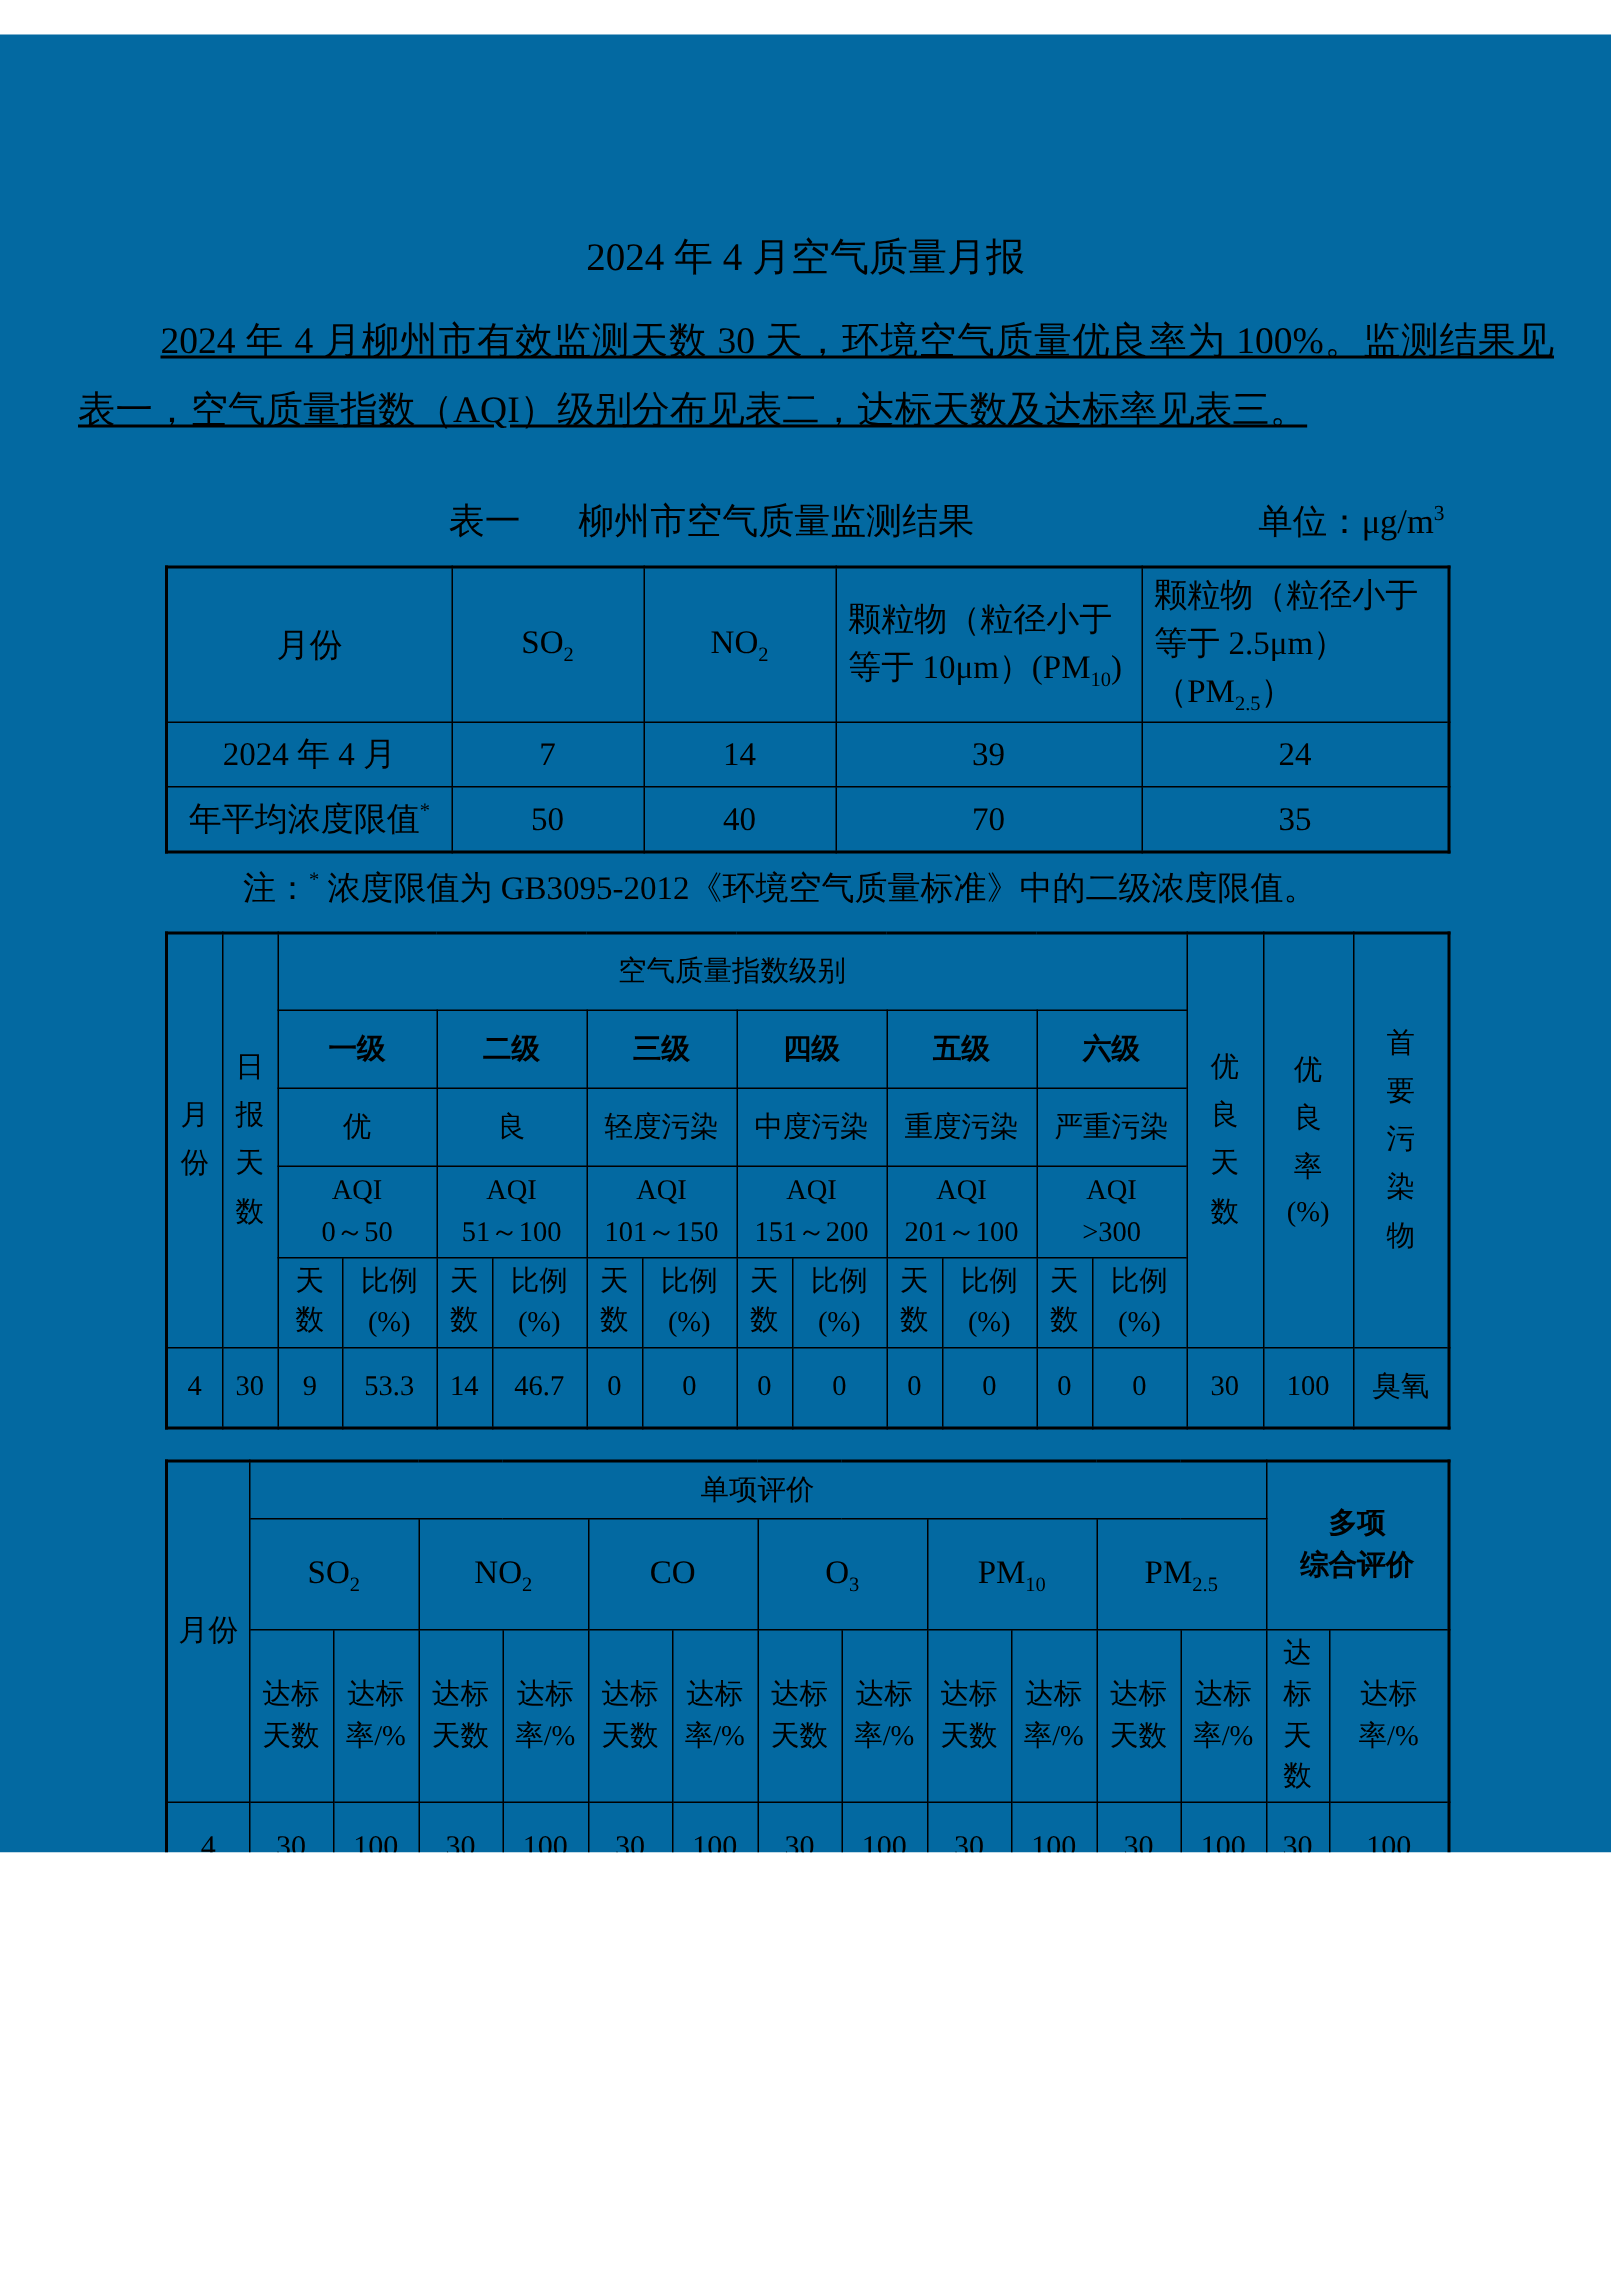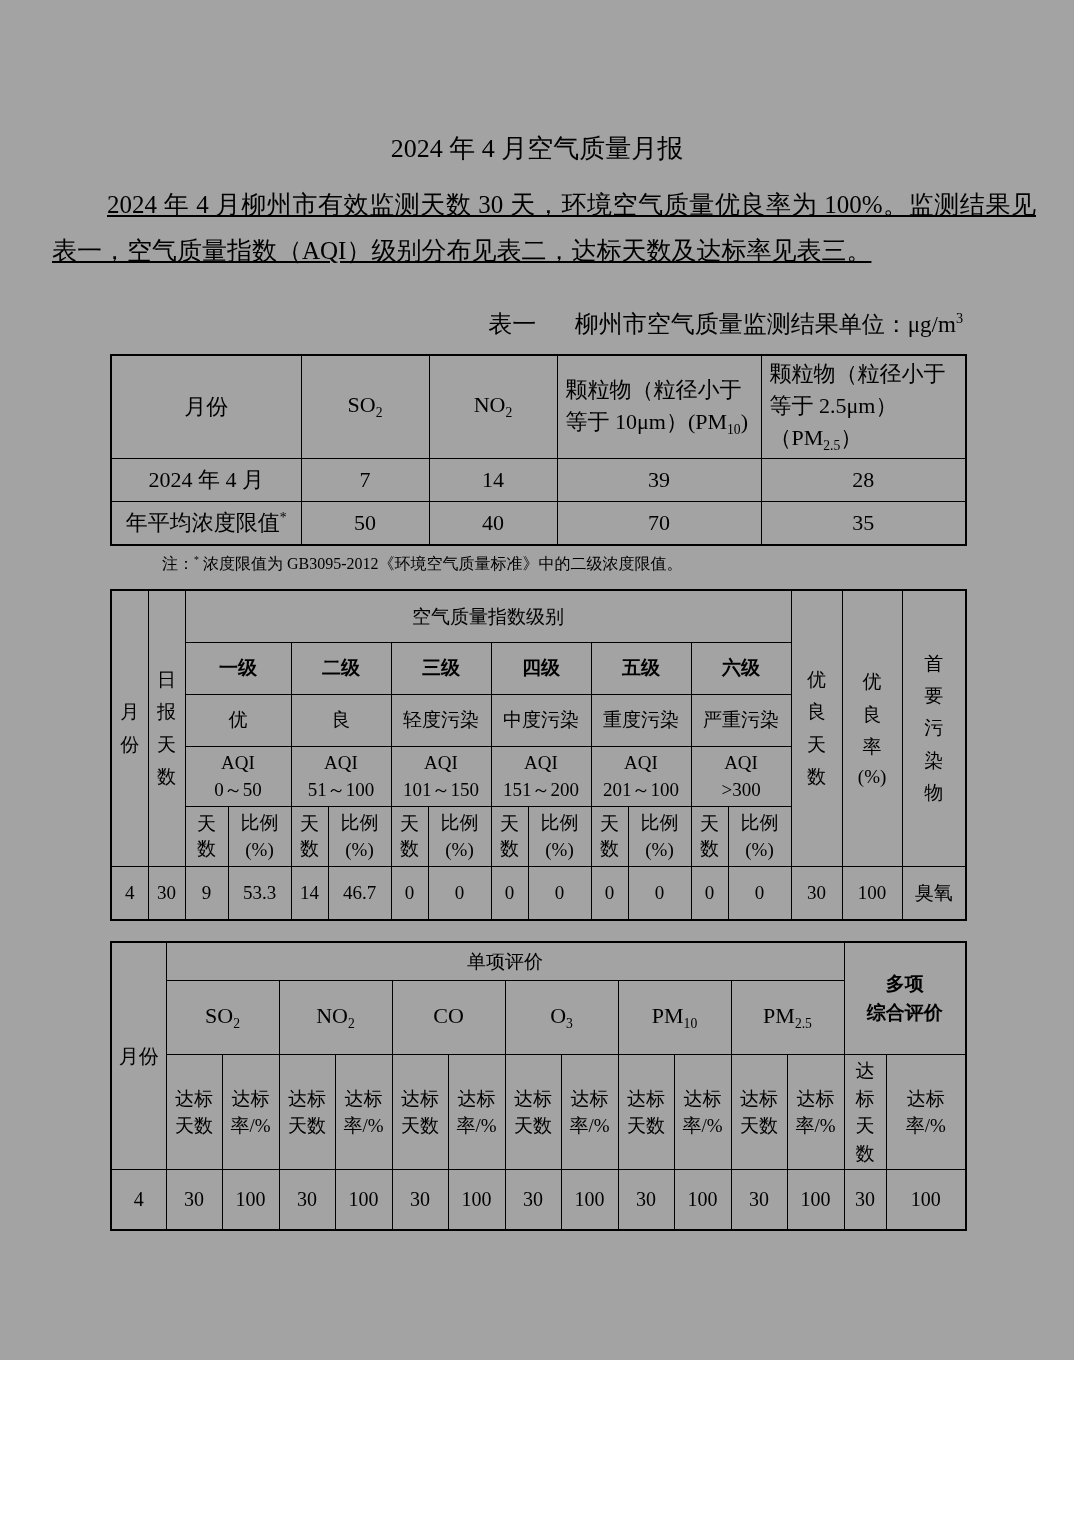--- a/index.html
+++ b/index.html
@@ -1,30 +1,30 @@
 <!DOCTYPE html>
 <html><head>
 <meta charset="utf-8">
 <style>
   html,body{margin:0;padding:0;background:#ffffff;}
   .page{
-    width:1074px;height:1360px;background:#a3a3a3;color:#000;
+    width:1074px;height:1212px;background:#0369a1;color:#000;
     font-family:"Liberation Serif","DejaVu Serif",serif;
-    overflow:hidden;position:relative;
+    overflow:hidden;position:relative;margin-top:23px;
   }
   .content{margin:0 111px 0 110px;}
   .doc-title{
     padding-top:132px;text-align:center;font-size:26px;line-height:34px;
   }
   .doc-para{
     margin:16px 38px 0 52px;font-size:25px;line-height:46px;
     text-align:justify;text-indent:55px;text-decoration:underline;
   }
   .caption-row{display:flex;align-items:baseline;margin-top:34px;}
-  .caption{font-size:24px;text-align:right;}
+  .caption{font-size:24px;text-align:center;}
   .caption-row .caption{flex:1;}
   .cap-label{margin-right:1.6em;}
   .unit{font-size:23px;white-space:nowrap;}
   .caption-center{margin-top:56px;}
   sub{font-size:0.62em;}
   sup{font-size:0.62em;}
 
   table{
     border-collapse:collapse;table-layout:fixed;width:855px;
     border:2px solid #000;margin-top:14px;
@@ -32,21 +32,21 @@
   td{
     border:1px solid #000;text-align:center;vertical-align:middle;
     padding:2px;overflow:visible;
   }
   
   .t1 td{font-size:22px;}
   .t1 .hrow td{height:62px;}
   .t1 .drow td{height:38px;}
   .t1 .pm-head{text-align:left;padding-left:8px;padding-right:4px;line-height:1.45;}
   
-  .note{margin:8px 0 0 52px;font-size:16px;}
+  .note{margin:8px 0 0 52px;font-size:22px;}
   
   .t2 td{font-size:19px;line-height:1.45;}
   .t2 .r1{height:52px;}
   .t2 .r2{height:52px;font-weight:bold;}
   .t2 .r3{height:52px;}
   .t2 .r4{height:58px;}
   .t2 .r5{height:60px;}
   .t2 .r6{height:54px;font-size:20px;}
   .vtext{display:block;width:1.15em;margin:0 auto;word-break:break-all;line-height:1.7;}
   .stack{display:block;width:1.2em;margin:0 auto;word-break:break-all;line-height:1.35;}
@@ -92,21 +92,21 @@
         <td><span>SO</span><sub>2</sub></td>
         <td><span>NO</span><sub>2</sub></td>
         <td class="pm-head"><span>颗粒物（粒径小于等于 10μm）(PM</span><sub>10</sub><span>)</span></td>
         <td class="pm-head"><span>颗粒物（粒径小于等于 2.5μm）（PM</span><sub>2.5</sub><span>）</span></td>
       </tr>
       <tr class="drow">
         <td>2024 年 4 月</td>
         <td>7</td>
         <td>14</td>
         <td>39</td>
-        <td>28</td>
+        <td>24</td>
       </tr>
       <tr class="drow">
         <td><span>年平均浓度限值</span><sup>*</sup></td>
         <td>50</td>
         <td>40</td>
         <td>70</td>
         <td>35</td>
       </tr>
     </tbody>
       </table>

